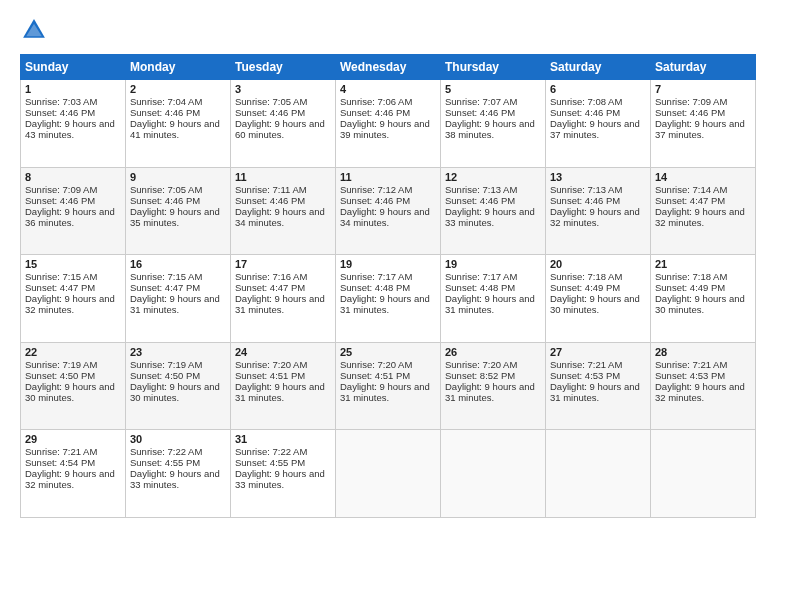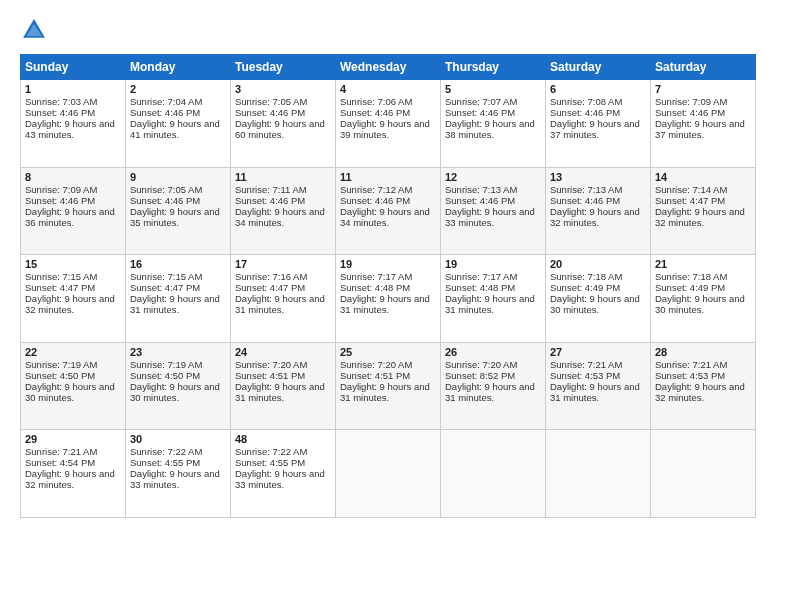--- a/index.html
+++ b/index.html
@@ -159,21 +159,21 @@
           <td><span class="day-num">23</span><span>Sunrise: 7:19 AM</span><br><span>Sunset: 4:50 PM</span><br><span>Daylight: 9 hours and 30 minutes.</span></td>
           <td><span class="day-num">24</span><span>Sunrise: 7:20 AM</span><br><span>Sunset: 4:51 PM</span><br><span>Daylight: 9 hours and 31 minutes.</span></td>
           <td><span class="day-num">25</span><span>Sunrise: 7:20 AM</span><br><span>Sunset: 4:51 PM</span><br><span>Daylight: 9 hours and 31 minutes.</span></td>
           <td><span class="day-num">26</span><span>Sunrise: 7:20 AM</span><br><span>Sunset: 8:52 PM</span><br><span>Daylight: 9 hours and 31 minutes.</span></td>
           <td><span class="day-num">27</span><span>Sunrise: 7:21 AM</span><br><span>Sunset: 4:53 PM</span><br><span>Daylight: 9 hours and 31 minutes.</span></td>
           <td><span class="day-num">28</span><span>Sunrise: 7:21 AM</span><br><span>Sunset: 4:53 PM</span><br><span>Daylight: 9 hours and 32 minutes.</span></td>
         </tr>
         <tr>
           <td><span class="day-num">29</span><span>Sunrise: 7:21 AM</span><br><span>Sunset: 4:54 PM</span><br><span>Daylight: 9 hours and 32 minutes.</span></td>
           <td><span class="day-num">30</span><span>Sunrise: 7:22 AM</span><br><span>Sunset: 4:55 PM</span><br><span>Daylight: 9 hours and 33 minutes.</span></td>
-          <td><span class="day-num">48</span><span>Sunrise: 7:22 AM</span><br><span>Sunset: 4:55 PM</span><br><span>Daylight: 9 hours and 33 minutes.</span></td>
+          <td><span class="day-num">31</span><span>Sunrise: 7:22 AM</span><br><span>Sunset: 4:55 PM</span><br><span>Daylight: 9 hours and 33 minutes.</span></td>
           <td class="empty-cell"></td>
           <td class="empty-cell"></td>
           <td class="empty-cell"></td>
           <td class="empty-cell"></td>
         </tr>
       </tbody>
   </table>
 </div>
 
 </body></html>

